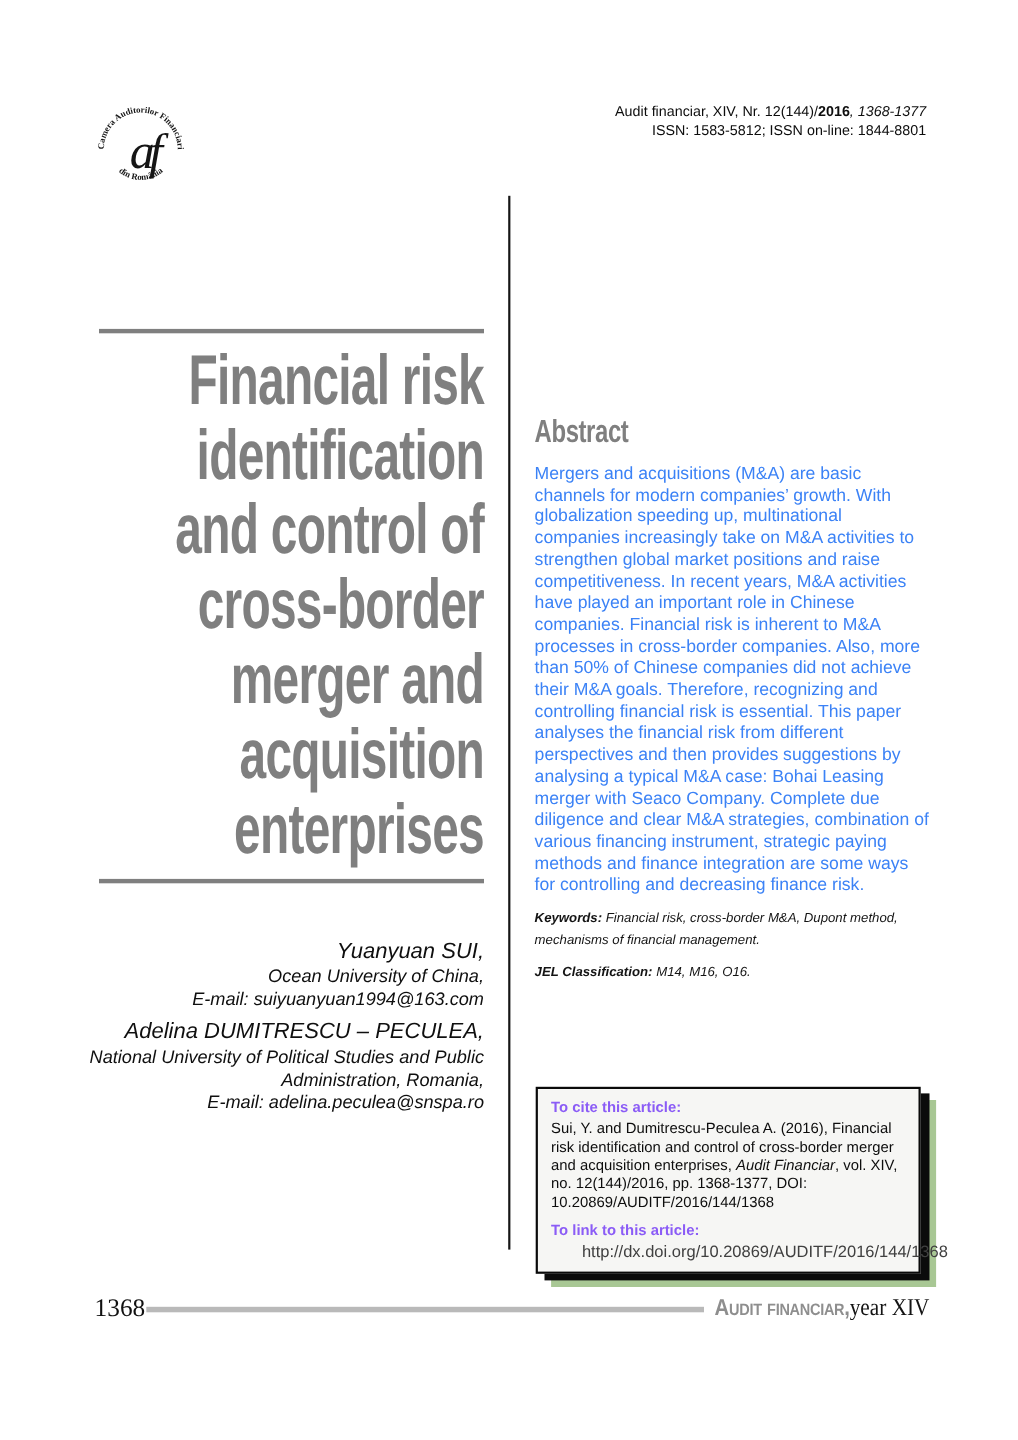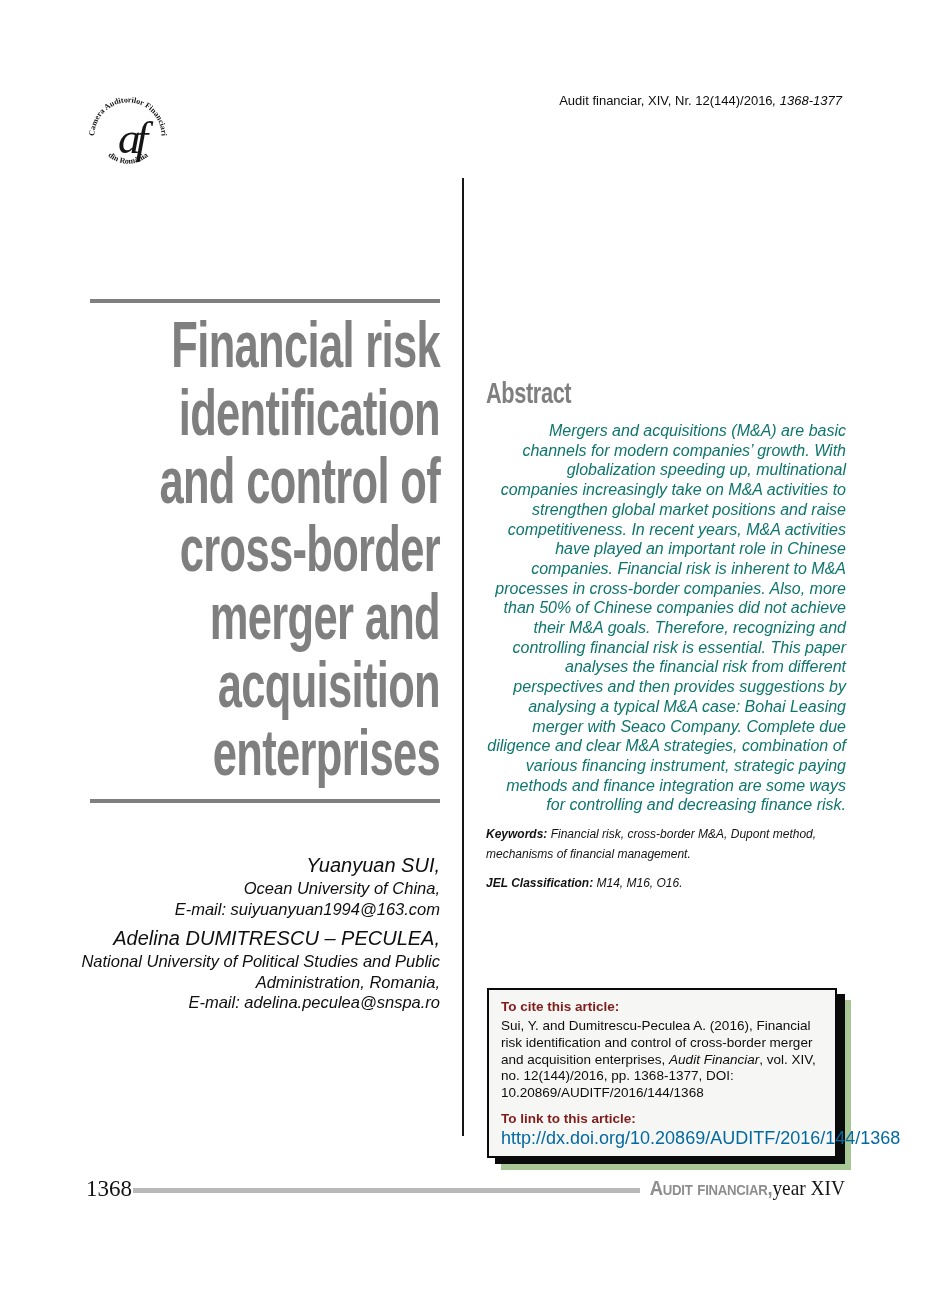--- a/index.html
+++ b/index.html
@@ -9,21 +9,21 @@
     background:#ffffff; overflow:hidden;
     font-family:"Liberation Sans", sans-serif; color:#1a1a1a;
   }
 
   
   .logo-seal { position:absolute; left:86px; top:96px; width:84px; height:84px; }
   .header-ref {
     position:absolute; top:92px; right:83px; width:420px;
     text-align:right; font-size:13px; line-height:17.5px; color:#0d0d0d;
   }
-  .header-ref .b { font-weight:normal; }
+  .header-ref .b { font-weight:bold; }
   .header-ref .i { font-style:italic; }
 
   
   .v-divider { position:absolute; left:462px; top:178px; width:2px; height:958px; background:#161616; }
 
   
   .title-rule { position:absolute; left:90px; width:350px; height:4px; background:#7f7f7f; }
   .title-rule.top { top:299px; }
   .title-rule.bottom { top:799px; }
   .title-block {
@@ -42,36 +42,36 @@
   .author-line { font-size:16.5px; line-height:20.5px; }
   .author-group + .author-group { margin-top:7px; }
 
   
   .abstract-col { position:absolute; left:486px; top:338px; width:360px;margin-top:40px; }
   .abstract-heading {
     display:inline-block; font-weight:bold; font-size:29px; line-height:30px;
     color:#7f7f7f; transform:scaleX(0.75); transform-origin:top left;
     letter-spacing:-0.5px;
   }
-  .abstract-body { margin-top:13px; font-style:italic; font-size:16px; line-height:19.7px; color:#0f766e;text-align:right; }
+  .abstract-body { margin-top:13px; font-size:16px; line-height:19.7px; color:#3b82f6; }
   .kv-para { margin-top:10px; font-style:italic; font-size:12px; line-height:19.7px; color:#141414; }
   .kv-para .lbl { font-weight:bold; }
 
   
   .cite-box {
     position:absolute; left:487px; top:988px; width:350px;
     background:#f6f6f4; border:2.5px solid #0a0a0a;
     box-shadow:8px 6px 0 #0b0b0b, 14px 12px 0 #a8c794;
     padding:8px 12px 9px 12px;
   }
-  .cite-label { font-weight:bold; font-size:13.5px; line-height:17px; color:#7f1d1d; }
+  .cite-label { font-weight:bold; font-size:13.5px; line-height:17px; color:#8b5cf6; }
   .cite-text { margin-top:3px; font-size:13.5px; line-height:16.8px; color:#0d0d0d; }
   .cite-text .i { font-style:italic;text-align:center; }
   .cite-link-label { margin-top:8px; }
-  .cite-link { margin-top:3px; font-size:18px; line-height:17px; color:#0369a1; text-decoration:none; display:block; }
+  .cite-link { margin-top:3px; font-size:15px; line-height:17px; color:#404040; text-decoration:none; display:block;margin-left:28px; }
 
   
   .footer-pagenum {
     position:absolute; left:86px; top:1176px;
     font-family:Liberation Serif, serif; font-size:23px; color:#111;
   }
   .footer-rule { position:absolute; left:133px; top:1188px; width:507px; height:5px; background:#b9b9b9; }
   .footer-right {
     position:absolute; right:80px; top:1175px; display:flex; align-items:baseline;
     transform:scaleX(0.88); transform-origin:center right; white-space:nowrap;
@@ -96,20 +96,21 @@
       <textPath href="#arcTop" startOffset="50%" text-anchor="middle">Camera Auditorilor Financiari</textPath>
     </text>
     <text fill="#151515" font-size="9.5" font-weight="bold" font-family="Liberation Serif, serif">
       <textPath href="#arcBottom" startOffset="50%" text-anchor="middle">din România</textPath>
     </text>
     <text x="53" y="68" text-anchor="middle" fill="#151515" font-size="54" font-style="italic" font-family="Liberation Serif, serif" letter-spacing="-6">af</text>
   </svg>
 
   <div class="header-ref">
     <div><span>Audit financiar, XIV, Nr. 12(144)/</span><span class="b">2016</span><span class="i">, 1368-1377</span></div>
+    <div>ISSN: 1583-5812; ISSN on-line: 1844-8801</div>
   </div>
 
   <div class="v-divider"></div>
 
   <div class="title-rule top"></div>
   <div class="title-block">
     <div>Financial risk</div>
     <div>identification</div>
     <div>and control of</div>
     <div>cross-border</div>

